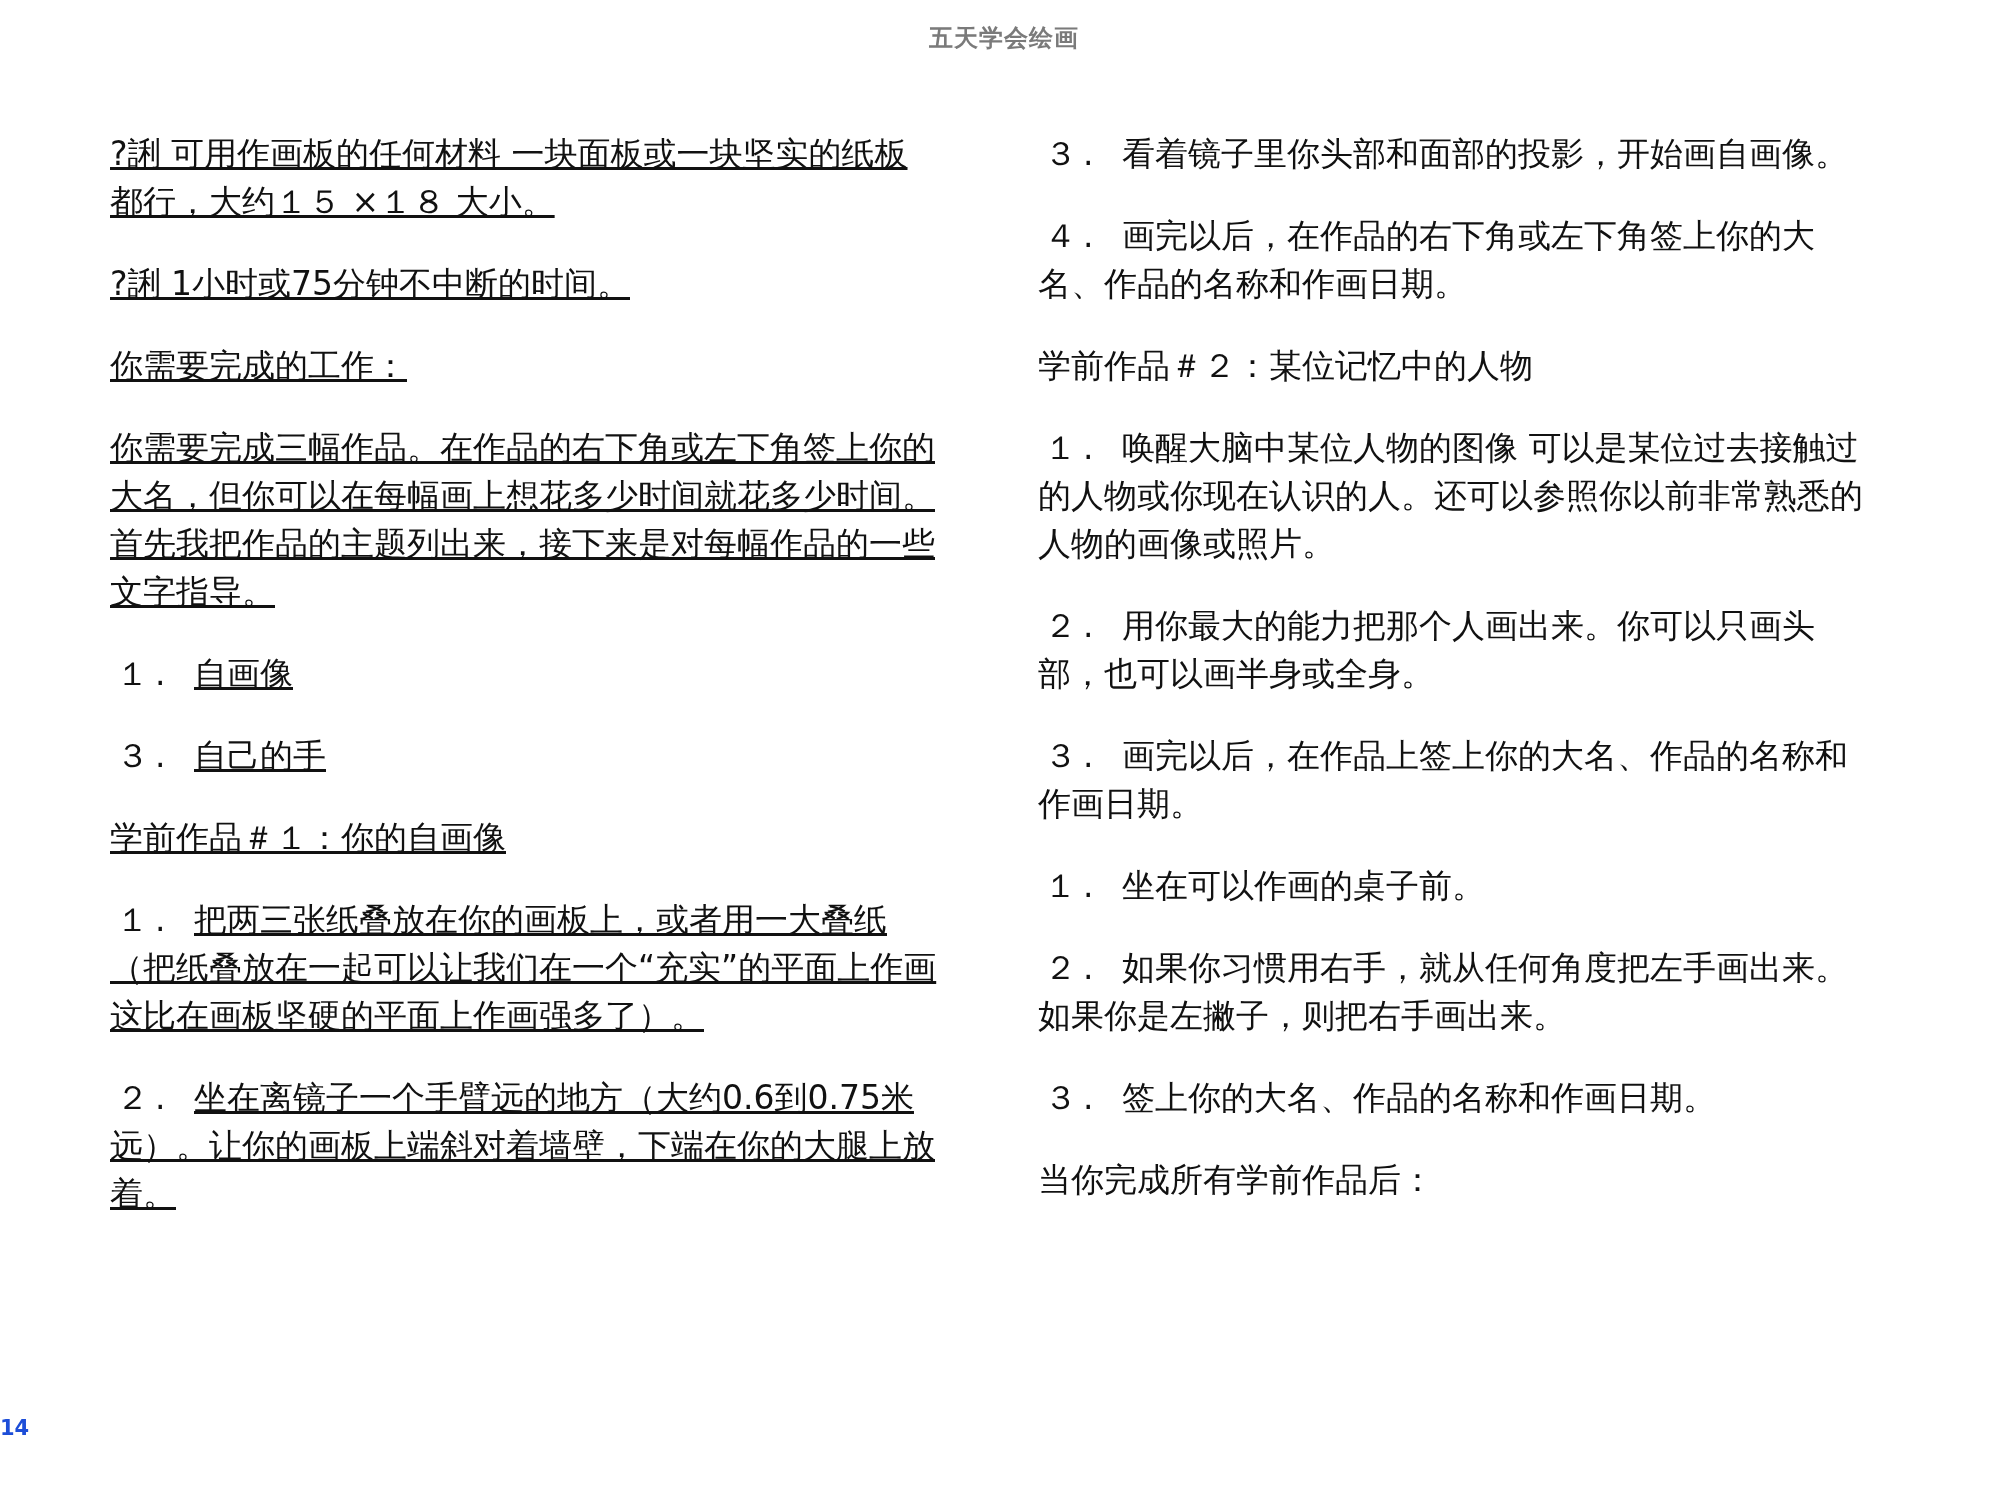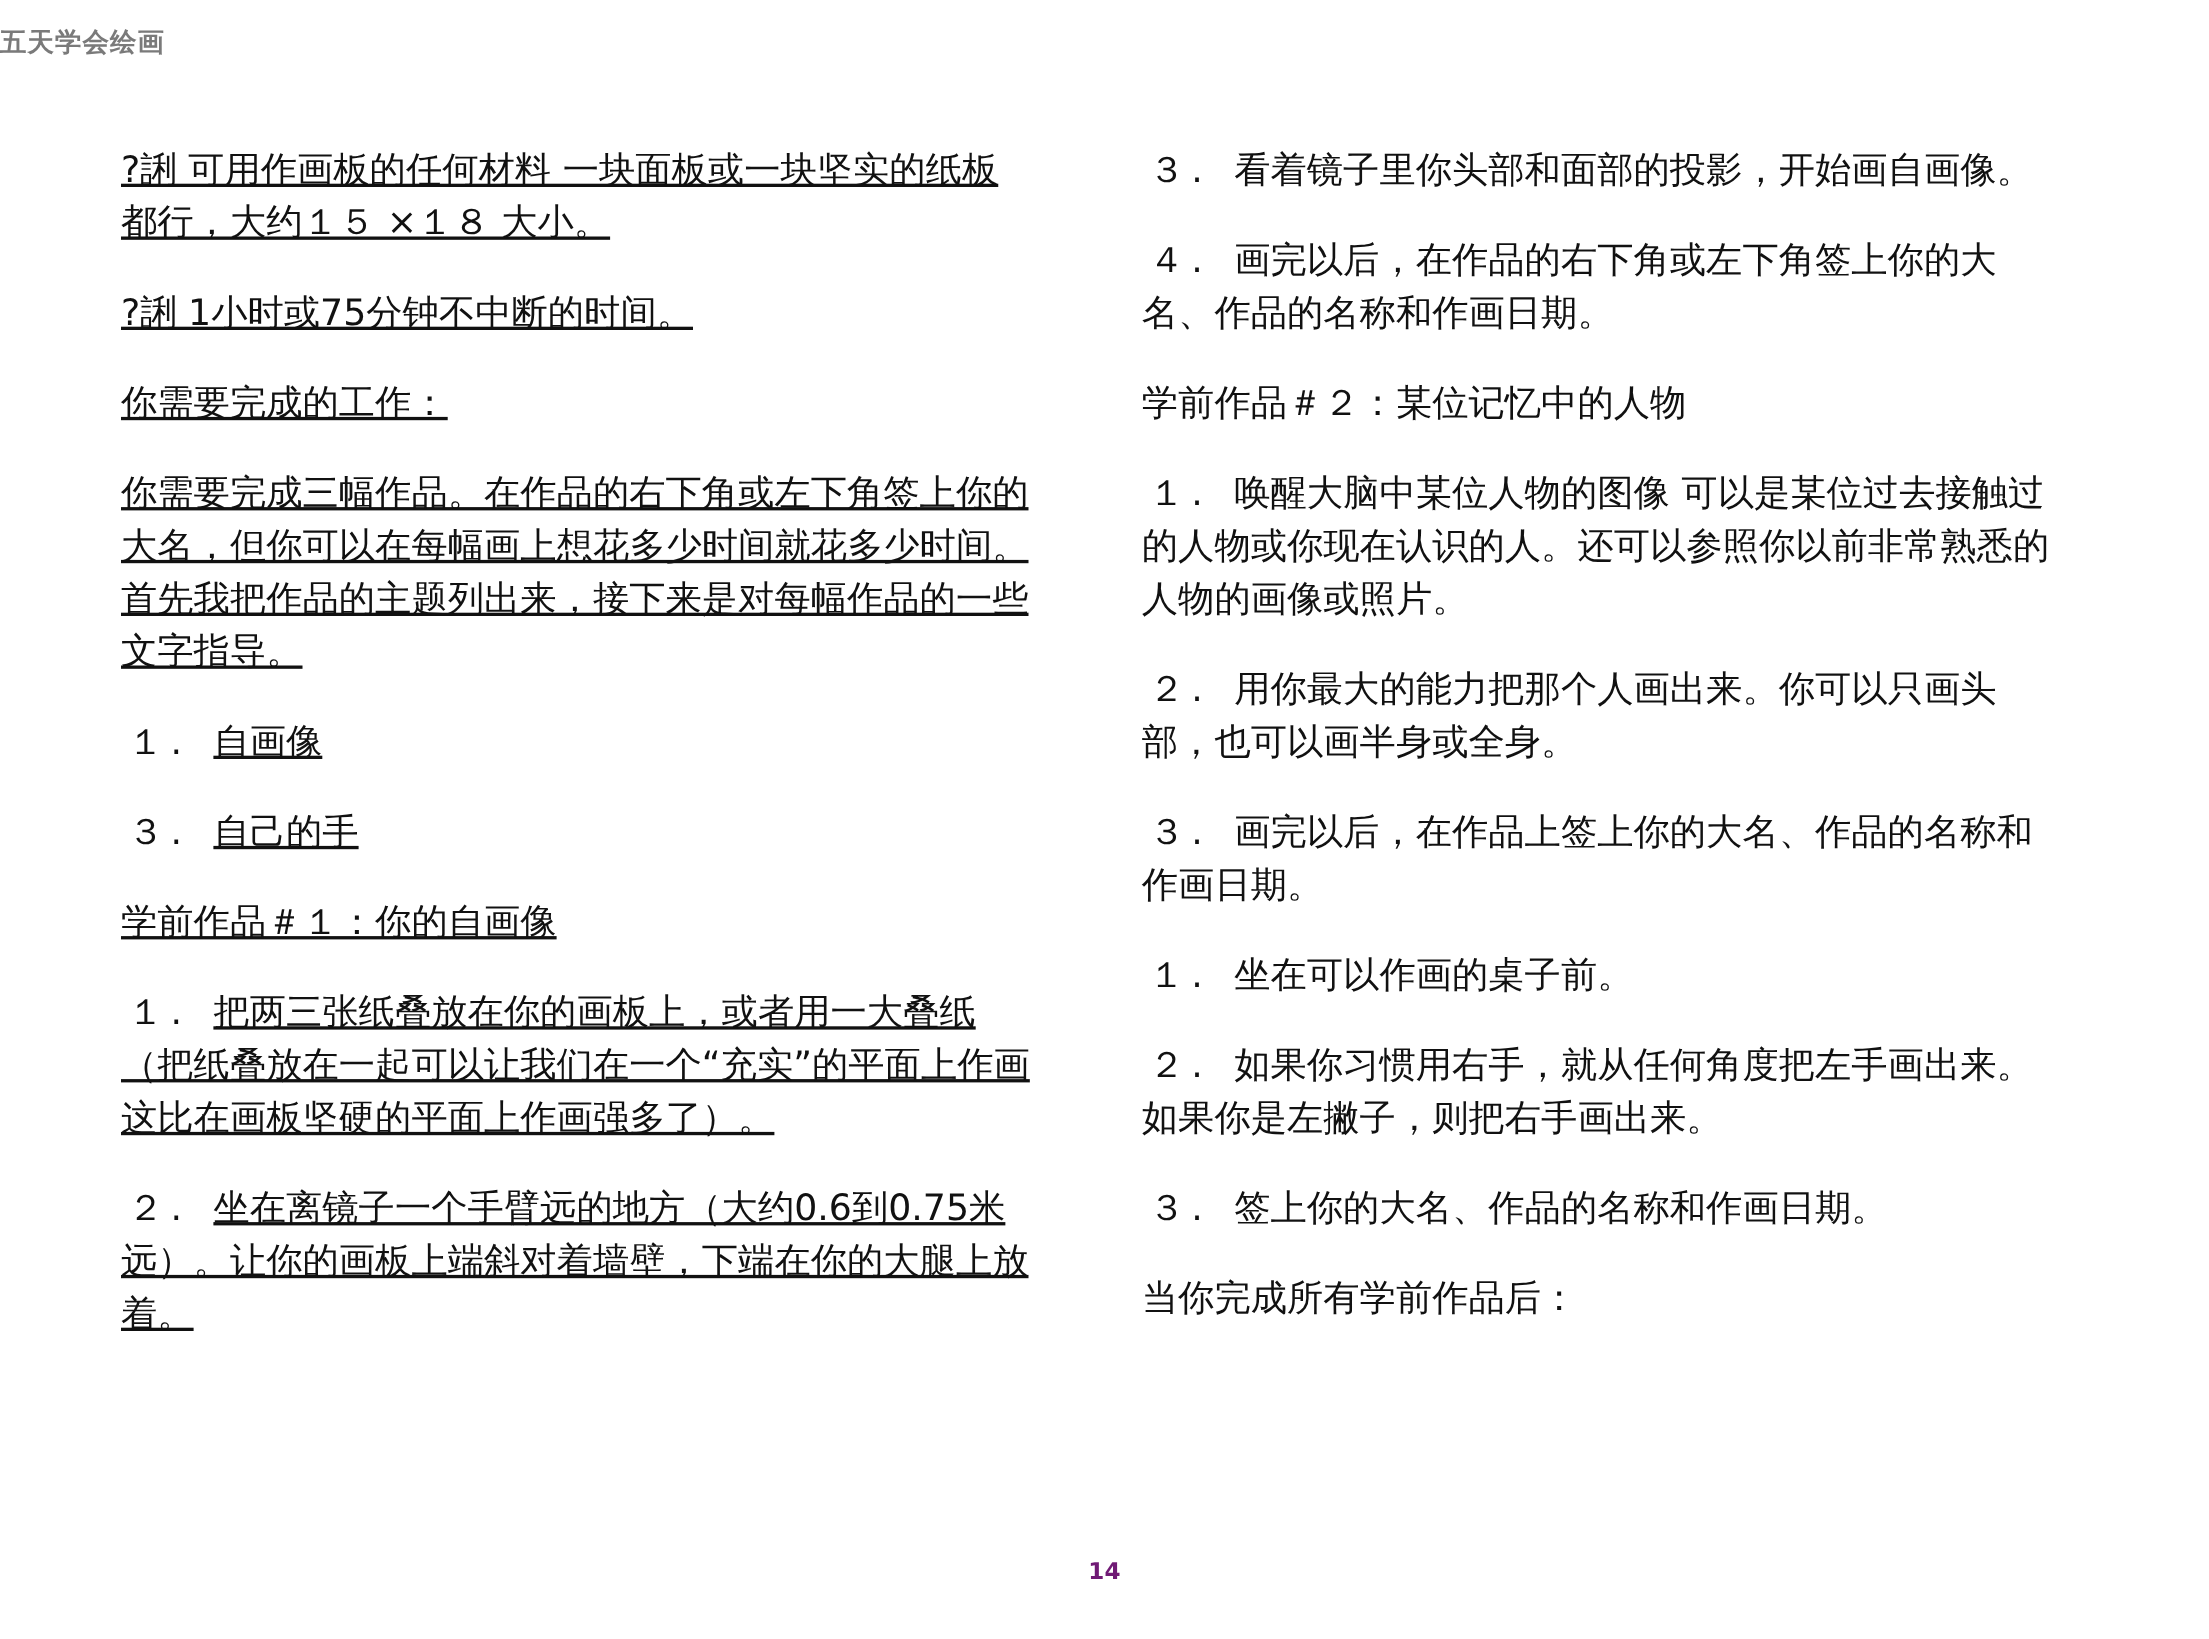--- a/index.html
+++ b/index.html
@@ -13,34 +13,34 @@
     position: relative;
     overflow: hidden;
     font-family: "DejaVu Sans", "Liberation Sans", sans-serif;
     color: #111111;
   }
   .running-header {
     position: absolute;
     top: 22px;
     left: 0;
     width: 2008px;
+    text-align: center;
     font-size: 24px;
     font-weight: bold;
     color: #7a7a7a;
     letter-spacing: 1px;
   }
   .page-number {
     position: absolute;
     top: 1416px;
     left: 0;
     width: 2008px;
-    text-align: center;
     font-size: 21px;
     font-weight: bold;
-    color: #701a75;
+    color: #1d4ed8;
   }
   .column {
     position: absolute;
     top: 130px;
     font-size: 33px;
     line-height: 48px;
   }
   .col-left { left: 110px; width: 830px; text-decoration: underline; }
   .col-right { left: 1038px; width: 840px; }
   .para {

